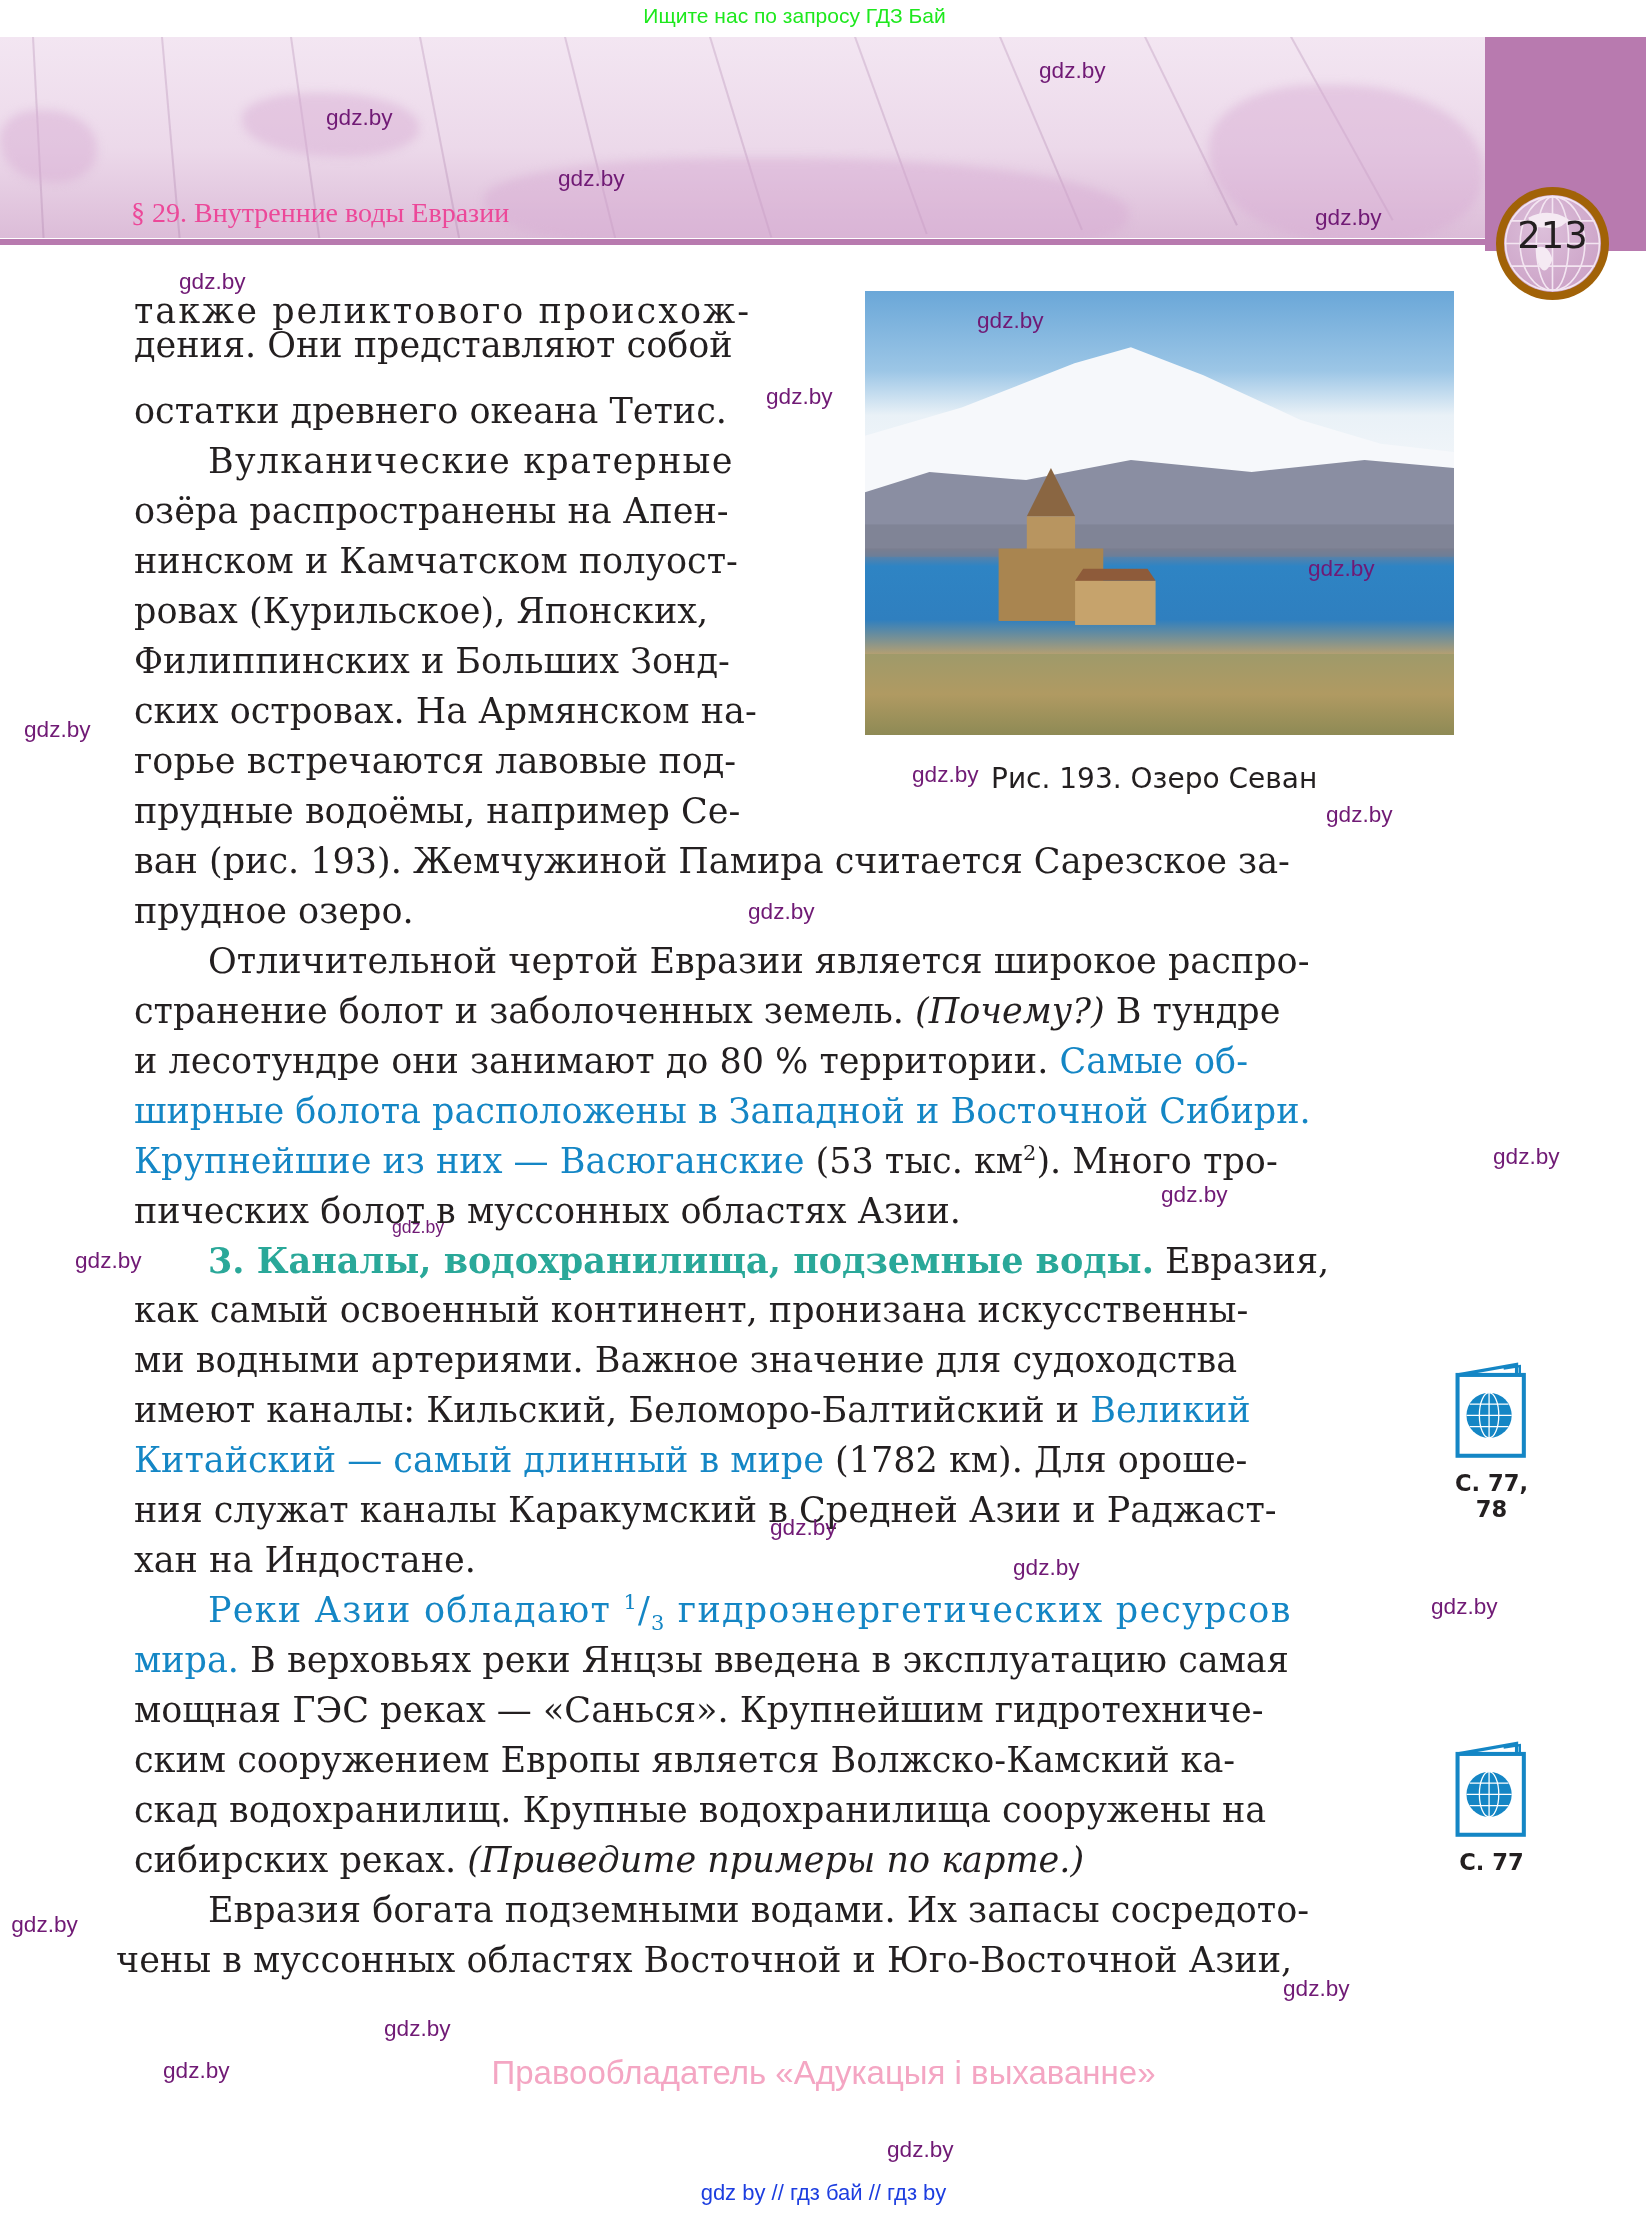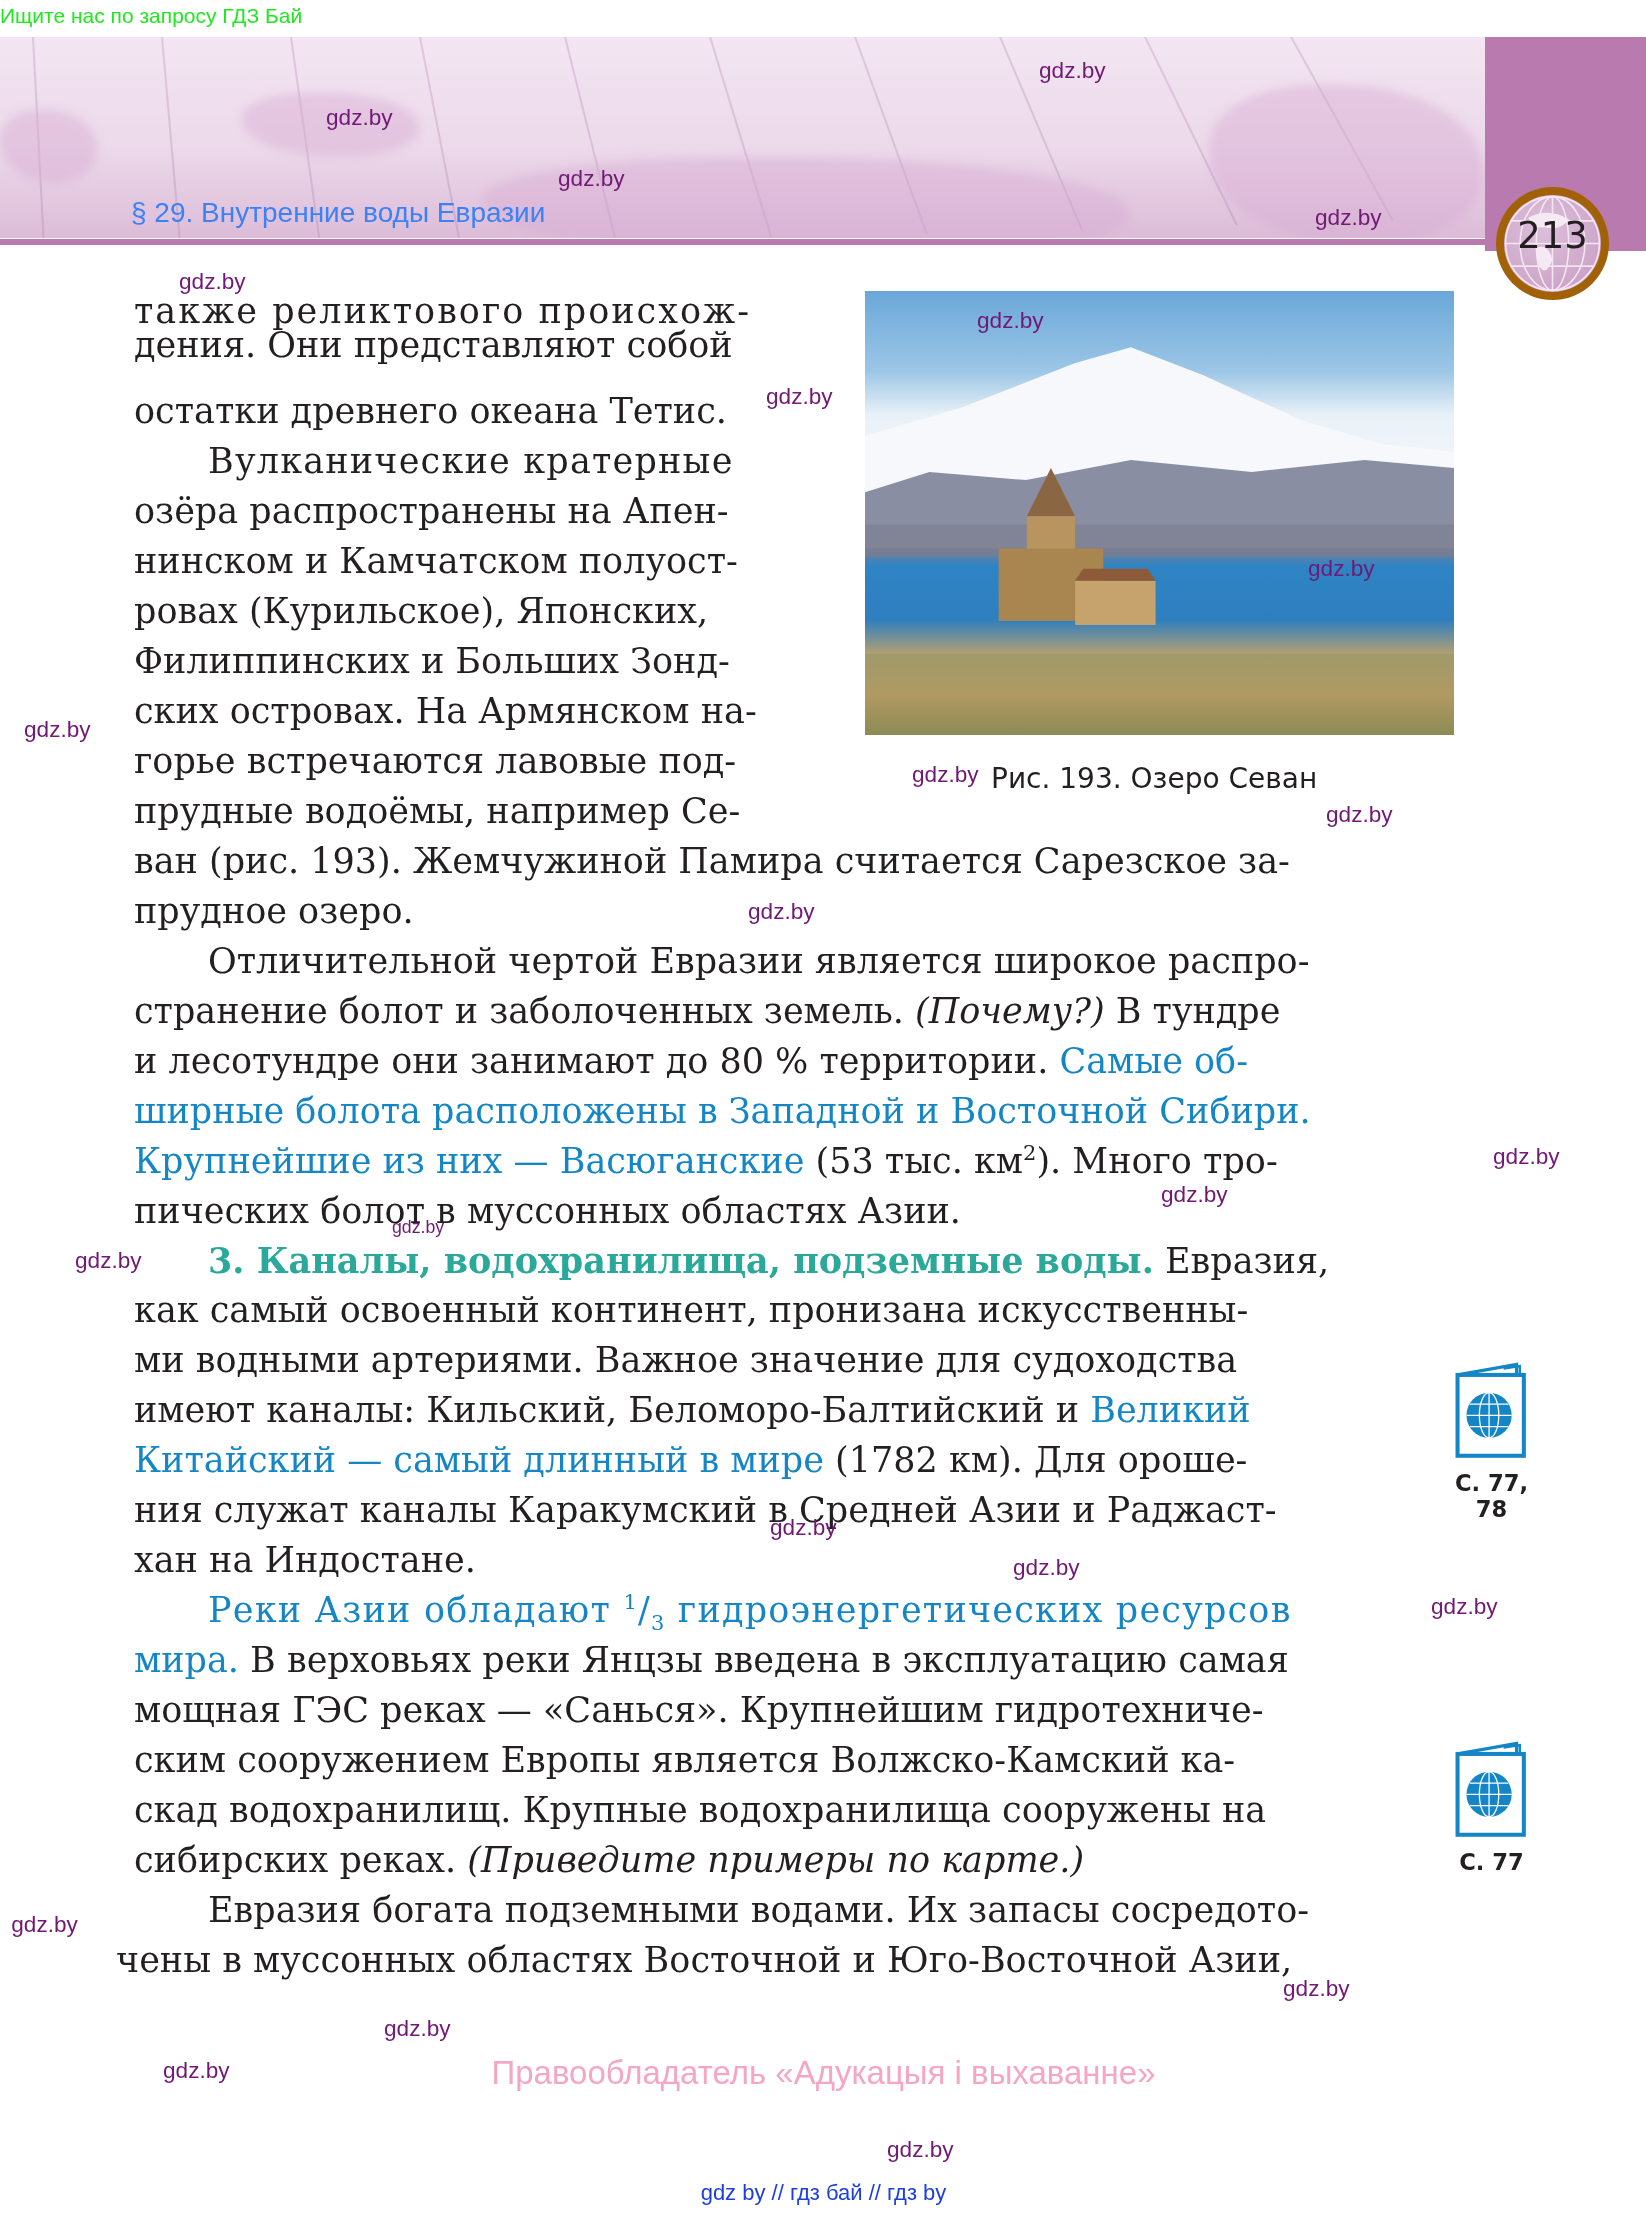--- a/index.html
+++ b/index.html
@@ -1,27 +1,27 @@
 <!DOCTYPE html>
 <html style="font-size:13px"><head>
 <meta charset="utf-8">
 <style>
   html, body { margin:0; padding:0; background:#ffffff; }
   body { width:1647px; height:2216px; position:relative; overflow:hidden; font-family:"DejaVu Serif", serif; color:#231f20; }
 
-  .top-banner { position:absolute; top:0; left:0; width:1589px; height:32px; }
+  .top-banner { position:absolute; top:0; left:0; width:1589px; height:32px; text-align:center; }
   .top-banner span { font-family:"Liberation Sans", sans-serif; font-size:21px; color:#1ee81e; line-height:32px; }
 
   .header { position:absolute; top:37px; left:0; width:1485px; height:201px;
             background: linear-gradient(180deg, #f3e6f2 0%, #ecd9ea 55%, #dcbcd8 100%); overflow:hidden; }
   .header .grid-line { position:absolute; top:0; width:1.6px; height:210px; background:rgba(160,110,160,0.25); transform-origin:top left; }
   .header .land { position:absolute; background:rgba(214,170,210,0.45); border-radius:40% 55% 45% 60%; filter:blur(4.8px); }
   .header-bottom-line { position:absolute; top:239px; left:0; width:1485px; height:6.4px; background:#b87aaf; }
   .header-side-block { position:absolute; top:37px; left:1485px; width:162px; height:214px; background:#b87aaf; }
-  .section-title { position:absolute; top:197px; left:131px; font-family:Liberation Sans, sans-serif; font-size:28px; color:#3b82f6; }
+  .section-title { position:absolute; top:197px; left:131px; font-family:Liberation Serif, serif; font-size:28px; color:#ec4899; }
 
   .page-badge { position:absolute; top:187px; left:1496px; width:113px; height:113px; border-radius:50%; background:#a16207; }
   .page-globe { position:absolute; top:8px; left:8px; width:97px; height:97px; border-radius:50%; background:radial-gradient(circle at 40% 35%, #dcbfda, #c79ac1); overflow:hidden; }
   .page-globe svg { position:absolute; left:0; top:0; }
   .page-number { position:absolute; top:27px; left:0; width:113px; text-align:center; font-family:"DejaVu Sans", sans-serif; font-size:37px; color:#231f20; }
 
   .text { position:absolute; font-family:"DejaVu Serif", serif; font-size:35px; line-height:50px; color:#231f20; white-space:nowrap; }
   .blue { color:#1486c5; }
   .teal { color:#2aa899; font-weight:bold; }
   .ital { font-style:italic; }

